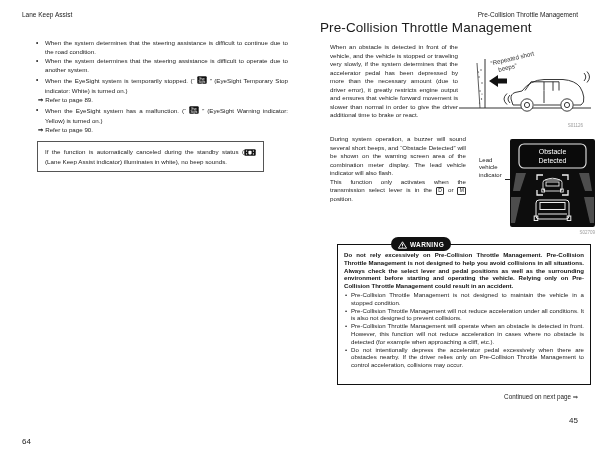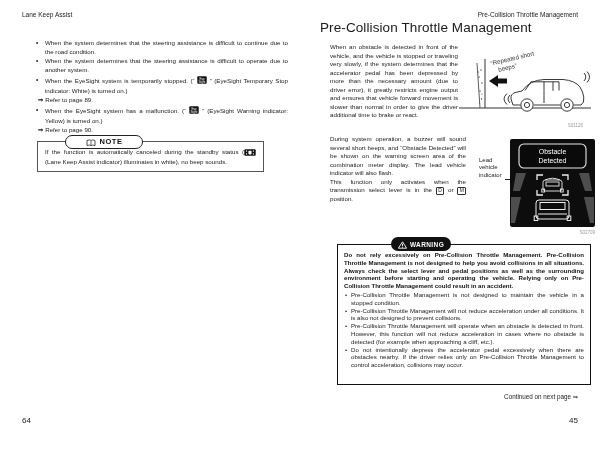--- a/index.html
+++ b/index.html
@@ -8,21 +8,21 @@
   .spread { position:relative; width:600px; height:450px; background:#fff; overflow:hidden; }
   .page { position:absolute; top:0; width:300px; height:450px; }
   .page.left  { left:0; }
   .page.right { left:300px; }
 
   .running-head { position:absolute; top:11px; font-size:6.5px; color:#222; }
   .running-head.lh { left:22px; }
   .running-head.rh { right:22px; text-align:right; }
 
   .folio { position:absolute; top:416px; font-size:8px; color:#222; }
-  .folio.lf { left:22px; }
+  .folio.lf { left:22px;margin-top:21px; }
   .folio.rf { right:22px; text-align:right; }
 
   
   .bullets { position:absolute; left:36px; top:39px; width:252px; list-style:none; }
   .bullets li { position:relative; font-size:6.2px; line-height:8.7px; text-align:justify; padding-left:9px; margin-bottom:1px; }
   .bullets li.bullet::before { content:"•"; position:absolute; left:0; top:0; font-size:6.5px; }
   .bullets li.refer { padding-left:2px; text-align:left; }
   .refer-arrow { font-weight:bold; margin-right:2px; }
 
   .inline-icon { display:inline-block; vertical-align:-1.5px; }
@@ -99,27 +99,20 @@
               <text x="5" y="3.6" text-anchor="middle" font-size="3" fill="#fff">Eye</text>
               <text x="5" y="7" text-anchor="middle" font-size="3" fill="#fff">Sight</text>
             </svg></span><span> ” (EyeSight Warning indicator: Yellow) is turned on.)</span>
       </li>
       <li class="refer">
         <span class="refer-arrow">⇒</span><span>Refer to page 90.</span>
       </li>
     </ul>
 
     <div class="note-box">
-      <div class="note-pill">
-        <span><svg width="10" height="8" viewBox="0 0 10 8">
-              <path d="M1,1.6 C2.8,0.7 4.2,0.7 5,1.7 C5.8,0.7 7.2,0.7 9,1.6 L9,6.6 C7.2,5.9 5.8,5.9 5,6.9 C4.2,5.9 2.8,5.9 1,6.6 Z" fill="#fff" stroke="#222" stroke-width="0.8"></path>
-              <line x1="5" y1="1.7" x2="5" y2="6.9" stroke="#222" stroke-width="0.7"></line>
-            </svg></span>
-        <span class="note-label">NOTE</span>
-      </div>
       <p class="note-text">
         <span>If the function is automatically canceled during the standby status (</span><span class="inline-icon"><svg width="12" height="7" viewBox="0 0 12 7">
               <rect x="0.3" y="0.3" width="11.4" height="6.4" rx="1" fill="#111"></rect>
               <line x1="2.6" y1="1.3" x2="2.6" y2="2.9" stroke="#fff" stroke-width="0.8"></line>
               <line x1="2.6" y1="4.1" x2="2.6" y2="5.7" stroke="#fff" stroke-width="0.8"></line>
               <line x1="9.4" y1="1.3" x2="9.4" y2="2.9" stroke="#fff" stroke-width="0.8"></line>
               <line x1="9.4" y1="4.1" x2="9.4" y2="5.7" stroke="#fff" stroke-width="0.8"></line>
               <rect x="4.4" y="1.8" width="3.2" height="3.6" rx="0.8" fill="#fff"></rect>
             </svg></span><span> (Lane Keep Assist indicator) illuminates in white), no beep sounds.</span>
       </p>

